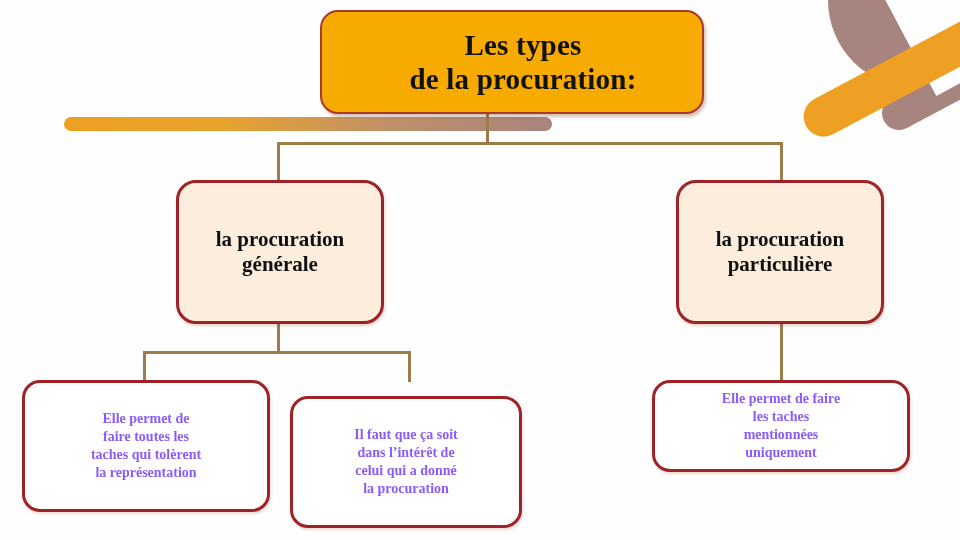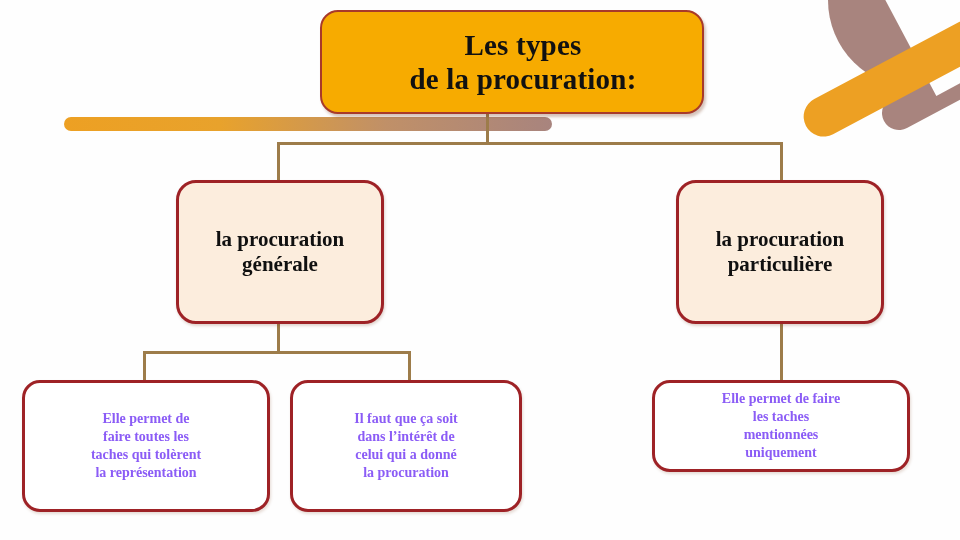--- a/index.html
+++ b/index.html
@@ -138,21 +138,21 @@
     border-radius: 18px;
     box-shadow: 1px 2px 3px rgba(120,60,30,0.18);
   }
   .node-leaf .txt {
     color: #8b5cf6;
     font-size: 14px;
     font-weight: bold;
     line-height: 1.28;
   }
   .leaf-1 { left: 22px;  top: 380px; width: 248px; height: 132px; }
-  .leaf-2 { left: 290px; top: 380px; width: 232px; height: 132px; }
+  .leaf-2 { left: 290px; top: 396px; width: 232px; height: 132px; }
   .leaf-3 { left: 652px; top: 380px; width: 258px; height: 92px; }
 
   
   .logo-wrap {
     position: absolute;
     left: 858px;
     top: 434px;
     width: 102px;
     height: 106px;
   }

